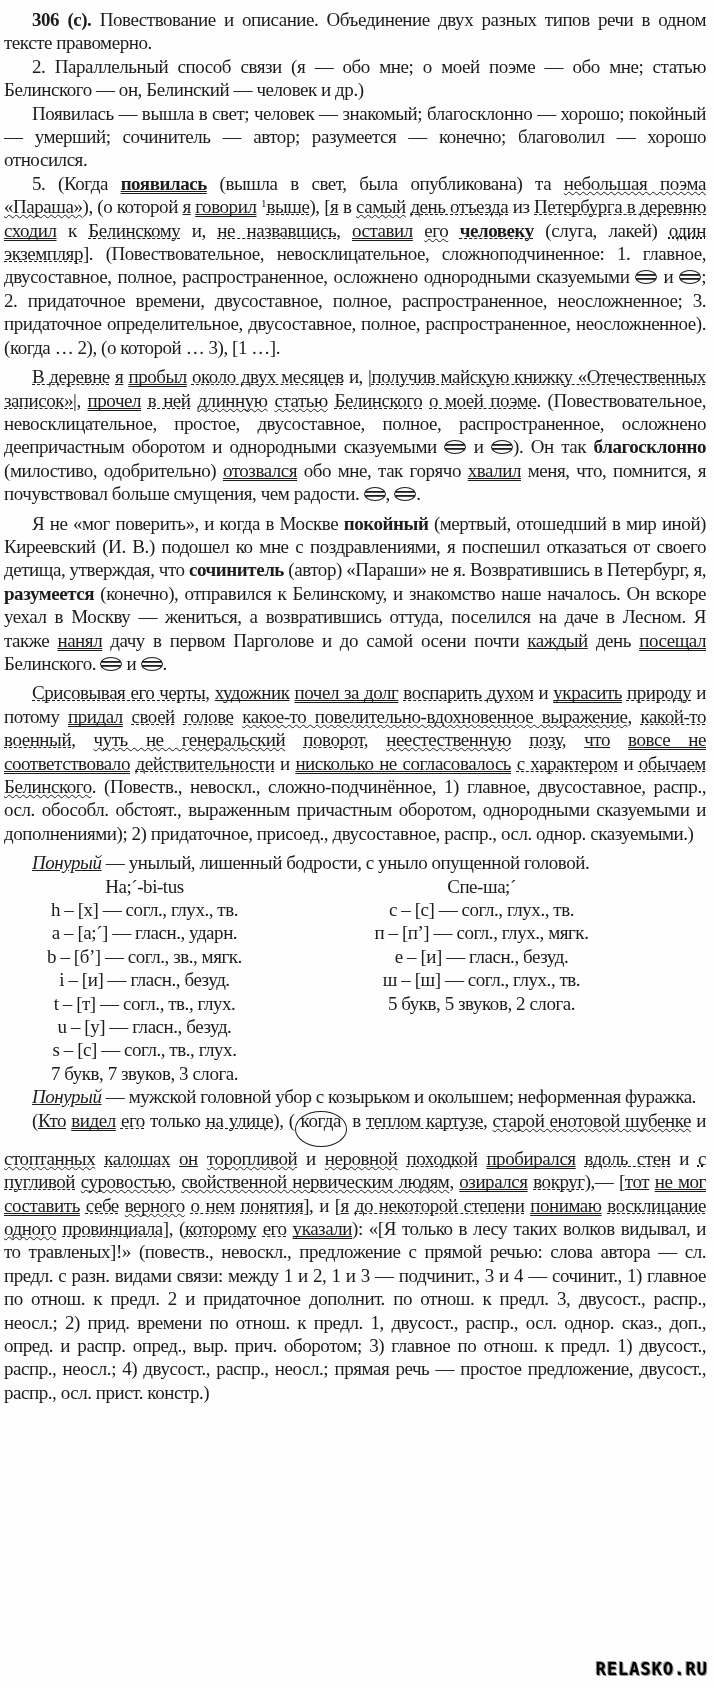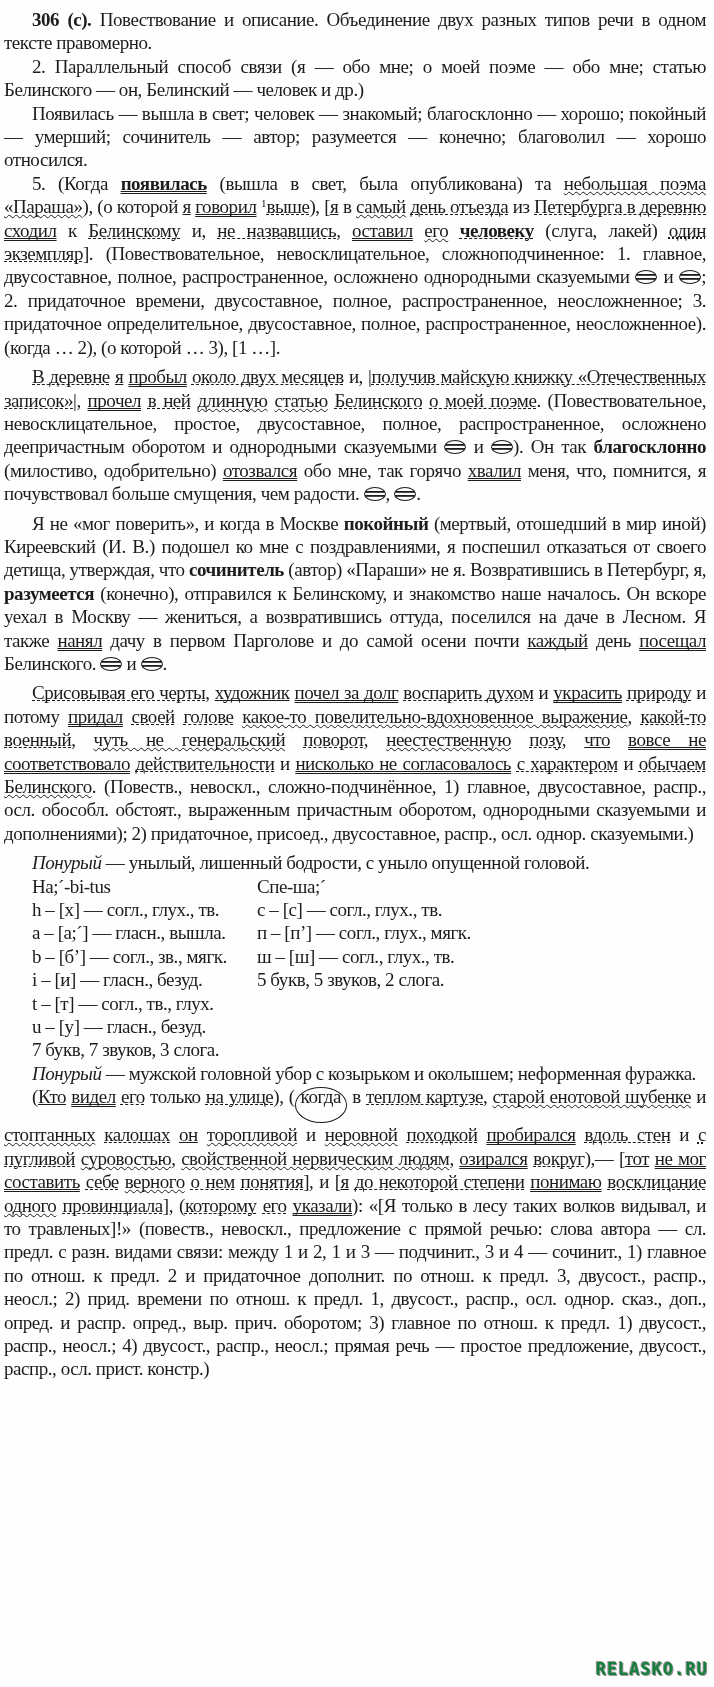--- a/index.html
+++ b/index.html
@@ -14,21 +14,21 @@
   #doc{
     padding:8px 8px 0 4px;
     font-size:19px;
     line-height:23.4px;
     letter-spacing:-0.45px;
     text-align:justify;
   }
   p.para{margin:0;text-indent:28px;}
   p.gap{margin-top:6px;}
   .b{font-weight:bold;margin-top:36px;}
-  .i{font-style:italic;}
+  .i{font-style:italic;text-decoration:underline;}
   .u,.uu,.uw,.ud,.udot{text-decoration-skip-ink:none;}
   .u{text-decoration:underline solid;text-decoration-thickness:1.4px;}
   .uu{text-decoration:underline double;text-decoration-thickness:1px;}
   .uw{text-decoration:underline wavy;text-decoration-thickness:1px;}
   .ud{text-decoration:underline dashed;text-decoration-thickness:1.3px;}
   .udot{text-decoration:underline dotted;text-decoration-thickness:1.6px;}
   .b.uu{text-decoration-thickness:1.2px;}
   .circ{
     display:inline-block;
     border:1.5px solid #1c1c1c;
@@ -55,59 +55,61 @@
     letter-spacing:0;
   }
   .phon{
     display:flex;
     margin-left:28px;
     text-align:left;
   }
   .phon .col{display:block;}
   .phon .col-left{width:225px;flex:0 0 225px;}
   .phon .col-right{flex:1;}
-  .phon .line{white-space:nowrap;}
+  .phon .line{white-space:nowrap;text-align:center;}
   #watermark{
     position:absolute;
     right:6px;bottom:8px;
     font-family:"DejaVu Sans Mono", monospace;
     font-size:17px;
     font-weight:bold;
     letter-spacing:1px;
-    color:#15803d;
+    color:#000000;
     text-shadow:0 0 1px #8a8a8a,1px 1px 0 #9a9a9a,-1px -1px 0 #9a9a9a;
   }
 </style>
 </head>
 <body>
 
 <div id="doc">
     <p class="para"><span class="b">306 (с).</span><span> Повествование и описание. Объединение двух разных типов речи в одном тексте правомерно.</span></p>
     <p class="para"><span>2. Параллельный способ связи (я — обо мне; о моей поэме — обо мне; статью Белинского — он, Белинский — человек и др.)</span></p>
     <p class="para"><span>Появилась — вышла в свет; человек — знакомый; благосклонно — хорошо; покойный — умерший; сочинитель — автор; разумеется — конечно; благоволил — хорошо относился.</span></p>
     <p class="para"><span>5. (Когда </span><span class="b uu">появилась</span><span> (вышла в свет, была опубликована) та </span><span class="uw">небольшая поэма «Параша»</span><span>), (о которой </span><span class="u">я</span><span> </span><span class="uu">говорил</span><span> </span><sup class="supnum">1</sup><span class="ud">выше</span><span>), [</span><span class="u">я</span><span> в </span><span class="uw">самый</span><span> </span><span class="ud">день отъезда</span><span> из </span><span class="ud">Петербурга в деревню</span><span> </span><span class="uu">сходил</span><span> к </span><span class="ud">Белинскому</span><span> и, </span><span class="ud">не назвавшись</span><span>, </span><span class="uu">оставил</span><span> </span><span class="uw">его</span><span> </span><span class="b ud">человеку</span><span> (слуга, лакей) </span><span class="udot">один</span><span> </span><span class="ud">экземпляр</span><span>]. (Повествовательное, невосклицательное, сложноподчиненное: 1. главное, двусоставное, полное, распространенное, осложнено однородными сказуемыми </span><span class="sym"></span><span> и </span><span class="sym"></span><span>; 2. придаточное времени, двусоставное, полное, распространенное, неосложненное; 3. придаточное определительное, двусоставное, полное, распространенное, неосложненное). (когда … 2), (о которой … 3), [1 …].</span></p>
     <p class="para gap"><span class="ud">В деревне</span><span> </span><span class="u">я</span><span> </span><span class="uu">пробыл</span><span> </span><span class="ud">около двух месяцев</span><span> и, |</span><span class="ud">получив майскую книжку «Отечественных записок»</span><span>|, </span><span class="uu">прочел</span><span> </span><span class="ud">в ней</span><span> </span><span class="uw">длинную</span><span> </span><span class="uw">статью</span><span> </span><span class="ud">Белинского</span><span> </span><span class="ud">о моей поэме</span><span>. (Повествовательное, невосклицательное, простое, двусоставное, полное, распространенное, осложнено деепричастным оборотом и однородными сказуемыми </span><span class="sym"></span><span> и </span><span class="sym"></span><span>). Он так </span><span class="b">благосклонно</span><span> (милостиво, одобрительно) </span><span class="uu">отозвался</span><span> обо мне, так горячо </span><span class="uu">хвалил</span><span> меня, что, помнится, я почувствовал больше смущения, чем радости. </span><span class="sym"></span><span>, </span><span class="sym"></span><span>.</span></p>
     <p class="para gap"><span>Я не «мог поверить», и когда в Москве </span><span class="b">покойный</span><span> (мертвый, отошедший в мир иной) Киреевский (И. В.) подошел ко мне с поздравлениями, я поспешил отказаться от своего детища, утверждая, что </span><span class="b">сочинитель</span><span> (автор) «Параши» не я. Возвратившись в Петербург, я, </span><span class="b">разумеется</span><span> (конечно), отправился к Белинскому, и знакомство наше началось. Он вскоре уехал в Москву — жениться, а возвратившись оттуда, поселился на даче в Лесном. Я также </span><span class="uu">нанял</span><span> дачу в первом Парголове и до самой осени почти </span><span class="u">каждый</span><span> день </span><span class="uu">посещал</span><span> Белинского. </span><span class="sym"></span><span> и </span><span class="sym"></span><span>.</span></p>
     <p class="para gap"><span class="ud">Срисовывая его черты</span><span>, </span><span class="u">художник</span><span> </span><span class="uu">почел за долг</span><span> </span><span class="ud">воспарить духом</span><span> и </span><span class="uu">украсить</span><span> </span><span class="ud">природу</span><span> и потому </span><span class="uu">придал</span><span> </span><span class="ud">своей</span><span> </span><span class="ud">голове</span><span> </span><span class="uw">какое-то повелительно-вдохновенное выражение</span><span>, </span><span class="ud">какой-то военный</span><span>, </span><span class="uw">чуть не генеральский</span><span> </span><span class="ud">поворот</span><span>, </span><span class="uw">неестественную</span><span> </span><span class="ud">позу</span><span>, </span><span class="u">что</span><span> </span><span class="uu">вовсе не соответствовало</span><span> </span><span class="ud">действительности</span><span> и </span><span class="uu">нисколько не согласовалось</span><span> </span><span class="ud">с характером</span><span> и </span><span class="ud">обычаем</span><span> </span><span class="uw">Белинского</span><span>. (Повеств., невоскл., сложно-подчинённое, 1) главное, двусоставное, распр., осл. обособл. обстоят., выраженным причастным оборотом, однородными сказуемыми и дополнениями); 2) придаточное, присоед., двусоставное, распр., осл. однор. сказуемыми.)</span></p>
     <p class="para gap"><span class="i">Понурый</span><span> — унылый, лишенный бодрости, с уныло опущенной головой.</span></p>
     <div class="phon">
       <div class="col col-left">
         <div class="line">Ha;´-bi-tus</div>
         <div class="line">h – [х] — согл., глух., тв.</div>
-        <div class="line">a – [а;´] — гласн., вышла.</div>
+        <div class="line">a – [а;´] — гласн., ударн.</div>
         <div class="line">b – [б’] — согл., зв., мягк.</div>
         <div class="line">i – [и] — гласн., безуд.</div>
         <div class="line">t – [т] — согл., тв., глух.</div>
         <div class="line">u – [у] — гласн., безуд.</div>
+        <div class="line">s – [с] — согл., тв., глух.</div>
         <div class="line">7 букв, 7 звуков, 3 слога.</div>
       </div>
       <div class="col col-right">
         <div class="line">Спе-ша;´</div>
         <div class="line">с – [с] — согл., глух., тв.</div>
         <div class="line">п – [п’] — согл., глух., мягк.</div>
+        <div class="line">е – [и] — гласн., безуд.</div>
         <div class="line">ш – [ш] — согл., глух., тв.</div>
         <div class="line">5 букв, 5 звуков, 2 слога.</div>
       </div>
     </div>
     <p class="para"><span class="i">Понурый</span><span> — мужской головной убор с козырьком и околышем; неформенная фуражка.</span></p>
     <p class="para"><span>(</span><span class="u">Кто</span><span> </span><span class="uu">видел</span><span> </span><span class="ud">его</span><span> только </span><span class="ud">на улице</span><span>), (</span><span class="circ">когда</span><span> в </span><span class="ud">теплом картузе</span><span>, </span><span class="uw">старой енотовой шубенке</span><span> и </span><span class="uw">стоптанных</span><span> </span><span class="ud">калошах</span><span> </span><span class="u">он</span><span> </span><span class="uw">торопливой</span><span> и </span><span class="uw">неровной</span><span> </span><span class="ud">походкой</span><span> </span><span class="uu">пробирался</span><span> </span><span class="ud">вдоль стен</span><span> и </span><span class="udot">с</span><span> </span><span class="ud">пугливой</span><span> </span><span class="uw">суровостью</span><span>, </span><span class="uw">свойственной нервическим людям</span><span>, </span><span class="uu">озирался</span><span> </span><span class="ud">вокруг</span><span>),— [</span><span class="u">тот</span><span> </span><span class="uu">не мог составить</span><span> </span><span class="ud">себе</span><span> </span><span class="uw">верного</span><span> </span><span class="ud">о нем</span><span> </span><span class="ud">понятия</span><span>], и [</span><span class="u">я</span><span> </span><span class="ud">до некоторой степени</span><span> </span><span class="uu">понимаю</span><span> </span><span class="ud">восклицание</span><span> </span><span class="uw">одного</span><span> </span><span class="ud">провинциала</span><span>], (</span><span class="ud">которому</span><span> </span><span class="ud">его</span><span> </span><span class="uu">указали</span><span>): «[Я только в лесу таких волков видывал, и то травленых]!» (повеств., невоскл., предложение с прямой речью: слова автора — сл. предл. с разн. видами связи: между 1 и 2, 1 и 3 — подчинит., 3 и 4 — сочинит., 1) главное по отнош. к предл. 2 и придаточное дополнит. по отнош. к предл. 3, двусост., распр., неосл.; 2) прид. времени по отнош. к предл. 1, двусост., распр., осл. однор. сказ., доп., опред. и распр. опред., выр. прич. оборотом; 3) главное по отнош. к предл. 1) двусост., распр., неосл.; 4) двусост., распр., неосл.; прямая речь — простое предложение, двусост., распр., осл. прист. констр.)</span></p>
   </div>
 
 <div id="watermark">RELASKO.RU</div>
 

